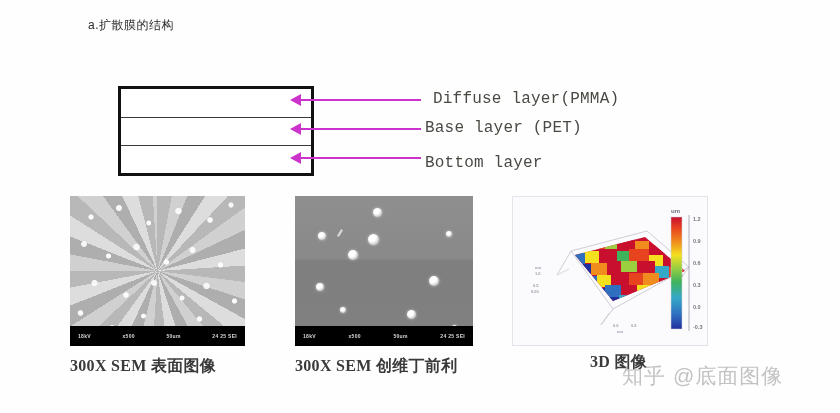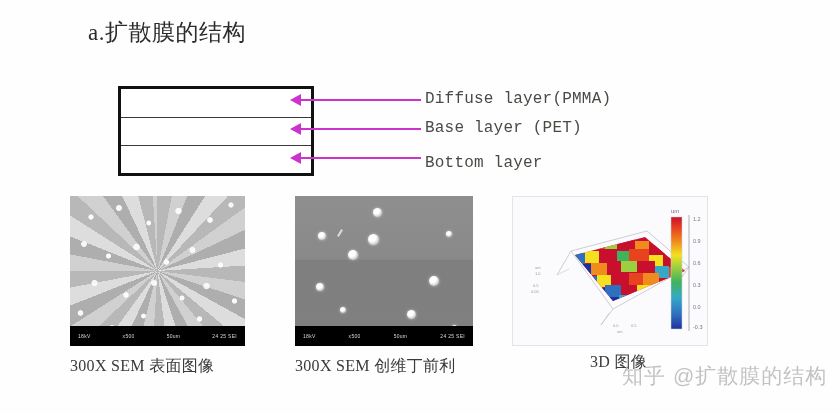--- a/index.html
+++ b/index.html
@@ -19,22 +19,22 @@
     width: 840px;
     height: 413px;
     background: #fefefe;
   }
 
   
   #slide-title {
     position: absolute;
     left: 88px;
     top: 17px;
-    font-family: Liberation Serif, serif;
-    font-size: 23px;
+    font-family: Liberation Sans, sans-serif;
+    font-size: 12px;
     color: #2b2b2b;
     letter-spacing: 0.5px;
     white-space: nowrap;
   }
 
   
   #layer-diagram {
     position: absolute;
     left: 118px;
     top: 86px;
@@ -84,31 +84,32 @@
 
   .callout-label {
     position: absolute;
     left: 425px;
     font-family: "Liberation Mono", "DejaVu Sans Mono", monospace;
     font-size: 16px;
     color: #4a4a45;
     white-space: nowrap;
     letter-spacing: 0.2px;
   }
-  #label-diffuse { top: 90px; }
+  #label-diffuse { top: 90px; margin-left: 8px; }
   #label-base    { top: 119px; }
   #label-bottom  { top: 154px; }
 
   
   #figure-row {
     position: absolute;
     left: 0;
     top: 196px;
     width: 840px;
     height: 200px;
+    font-weight: bold;
   }
 
   .figure-panel {
     position: absolute;
     top: 0;
   }
   .figure-image {
     position: relative;
     overflow: hidden;
   }
@@ -404,16 +405,16 @@
             </g>
           </g>
         </svg>
       </div>
     </div>
     <div class="figure-caption" id="caption-3d">3D 图像</div>
 
   </div>
 
   <div id="watermark">
-    <span class="wm-logo">知乎</span><span>@扩散膜的结构</span>
+    <span class="wm-logo">知乎</span><span>@底面图像</span>
   </div>
 
 </div>
 
 </body></html>

